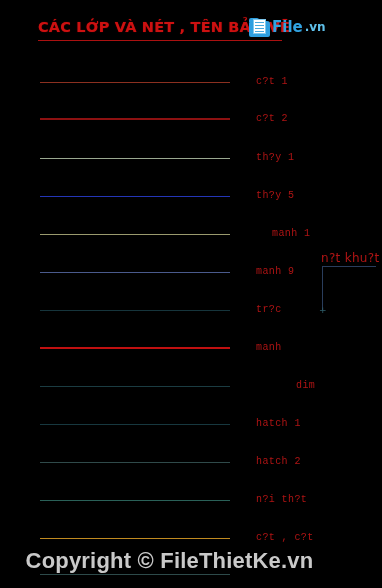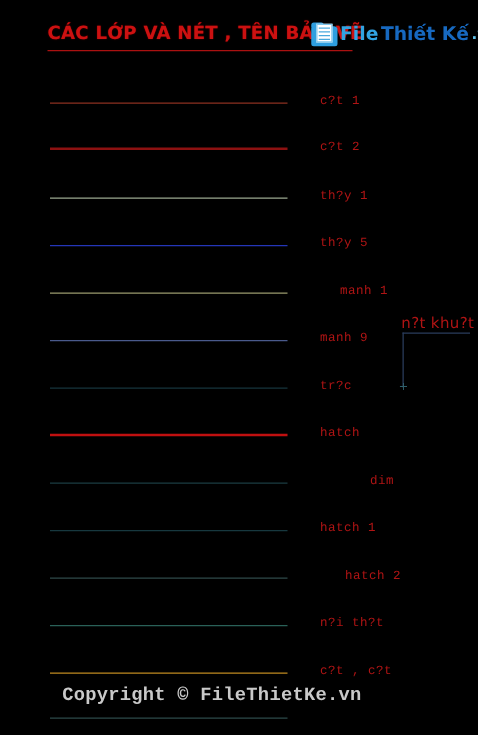--- a/index.html
+++ b/index.html
@@ -176,22 +176,22 @@
     text-align: center;
   }
 
   
   .copy-wm {
     position: absolute;
     left: 0;
     top: 548px;
     width: 339px;
     text-align: center;
-    font-family: Liberation Mono, monospace;
-    font-size: 15px;
+    font-family: Liberation Sans, sans-serif;
+    font-size: 22px;
     font-weight: bold;
     color: #c9c9c9;
     letter-spacing: 0.2px;
     white-space: nowrap;
   }
   .copy-rule {
     position: absolute;
     left: 40px;
     top: 574px;
     width: 190px;
@@ -213,21 +213,20 @@
     <div class="logo-folder">
       <div class="ftab"></div>
       <div class="fback"></div>
       <div class="fsheet"></div>
       <div class="fline" style="top:4px"></div>
       <div class="fline" style="top:7px"></div>
       <div class="fline" style="top:10px"></div>
       <div class="fline" style="top:13px"></div>
     </div>
     <span class="logo-word lw-file">File</span>
-    <span class="logo-word lw-thiet">Thiết Kế</span>
     <span class="logo-word lw-vn">.vn</span>
   </div>
 
   <div id="legend-rows">
       <div class="line-row" style="top: 82px;">
         <div class="line-sample" style="width: 190px; height: 1px; background: rgb(140, 48, 32); top: 0px;"></div>
         <div class="line-label" style="top: -6px; color: rgb(176, 20, 20);">c?t 1</div>
       </div>
       <div class="line-row" style="top: 119px;">
         <div class="line-sample" style="width: 190px; height: 2px; background: rgb(141, 17, 17); top: -1px;"></div>
@@ -248,33 +247,33 @@
       <div class="line-row" style="top: 272px;">
         <div class="line-sample" style="width: 190px; height: 1px; background: rgb(74, 90, 140); top: 0px;"></div>
         <div class="line-label" style="top: -6px; color: rgb(176, 20, 20);">manh 9</div>
       </div>
       <div class="line-row" style="top: 310px;">
         <div class="line-sample" style="width: 190px; height: 1px; background: rgb(22, 53, 60); top: 0px;"></div>
         <div class="line-label" style="top: -6px; color: rgb(176, 20, 20);">tr?c</div>
       </div>
       <div class="line-row" style="top: 348px;">
         <div class="line-sample" style="width: 190px; height: 2px; background: rgb(192, 16, 16); top: -1px;"></div>
-        <div class="line-label" style="top: -6px; color: rgb(176, 20, 20);">hatch</div>
+        <div class="line-label" style="top: -6px; color: rgb(176, 20, 20);">manh</div>
       </div>
       <div class="line-row" style="top: 386px;">
         <div class="line-sample" style="width: 190px; height: 1px; background: rgb(27, 60, 66); top: 0px;"></div>
         <div class="line-label" style="top: -6px; color: rgb(176, 20, 20); margin-left: 40px;">dim</div>
       </div>
       <div class="line-row" style="top: 424px;">
         <div class="line-sample" style="width: 190px; height: 1px; background: rgb(23, 56, 63); top: 0px;"></div>
         <div class="line-label" style="top: -6px; color: rgb(176, 20, 20);">hatch 1</div>
       </div>
       <div class="line-row" style="top: 462px;">
         <div class="line-sample" style="width: 190px; height: 1px; background: rgb(47, 74, 74); top: 0px;"></div>
-        <div class="line-label" style="top: -6px; color: rgb(176, 20, 20); margin-left: 20px;">hatch 2</div>
+        <div class="line-label" style="top: -6px; color: rgb(176, 20, 20);">hatch 2</div>
       </div>
       <div class="line-row" style="top: 500px;">
         <div class="line-sample" style="width: 190px; height: 1px; background: rgb(42, 97, 88); top: 0px;"></div>
         <div class="line-label" style="top: -6px; color: rgb(176, 20, 20);">n?i th?t</div>
       </div>
       <div class="line-row" style="top: 538px;">
         <div class="line-sample" style="width: 190px; height: 1px; background: rgb(192, 138, 32); top: 0px;"></div>
         <div class="line-label" style="top: -6px; color: rgb(176, 20, 20);">c?t , c?t</div>
       </div>
     </div>

